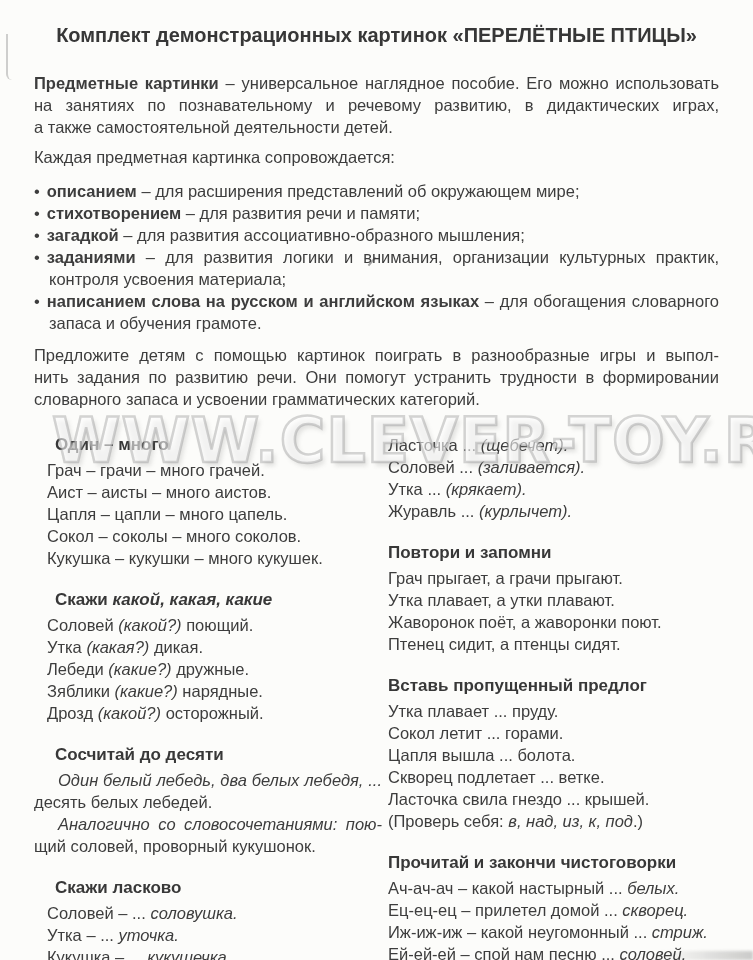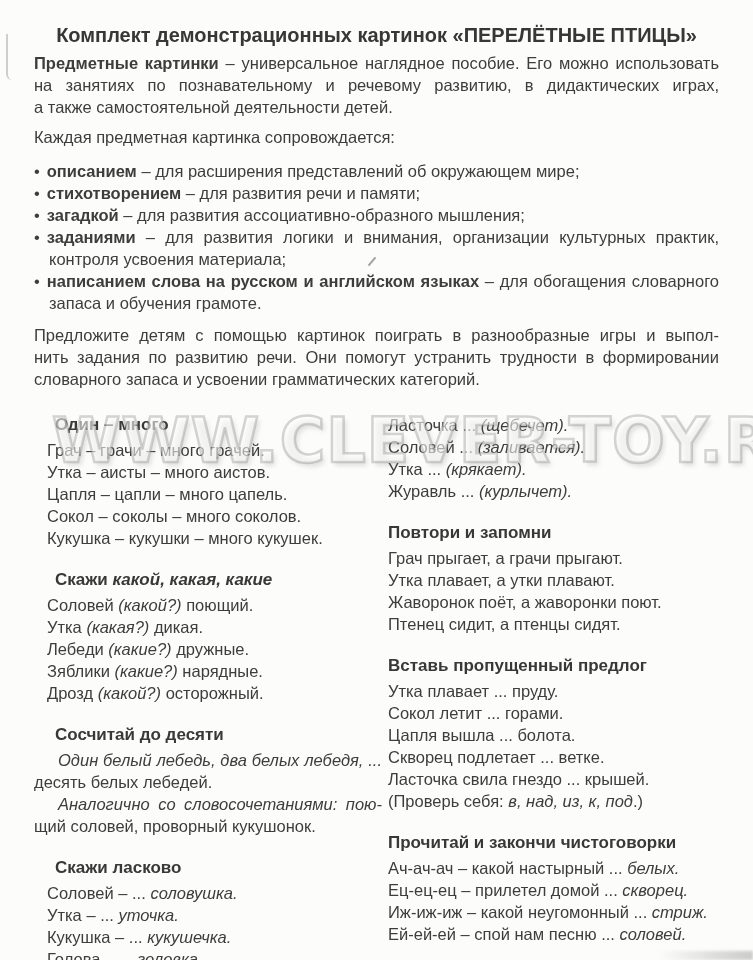--- a/index.html
+++ b/index.html
@@ -16,21 +16,21 @@
     box-sizing:border-box;
   }
   .content { padding:18px 34px 0 34px; position:relative; z-index:1; }
 
   .title {
     text-align:center;
     font-weight:700;
     font-size:20px;
     line-height:26px;
     color:#373737;
-    margin:4px 0 4px 0;
+    margin:4px 0 24px 0;
   }
 
   b, .bold { font-weight:700; }
   .it { font-style:italic; }
 
   
   .jl  { text-align:justify; text-align-last:justify; }
   .pl  { text-align:left; }
   .ind { text-indent:24px;font-style:italic; }
 
@@ -150,21 +150,21 @@
     </div>
 
     <div class="columns">
 
       <div class="col-left">
 
         <div class="section">
           <div class="sec-h">Один – много</div>
           <div class="sec-items">
             <div class="pl">Грач – грачи – много грачей.</div>
-            <div class="pl">Утка – аисты – много аистов.</div>
+            <div class="pl">Аист – аисты – много аистов.</div>
             <div class="pl">Цапля – цапли – много цапель.</div>
             <div class="pl">Сокол – соколы – много соколов.</div>
             <div class="pl">Кукушка – кукушки – много кукушек.</div>
           </div>
         </div>
 
         <div class="section">
           <div class="sec-h"><span>Скажи </span><span class="it">какой, какая, какие</span></div>
           <div class="sec-items">
             <div class="pl"><span>Соловей </span><span class="it">(какой?)</span><span> поющий.</span></div>

